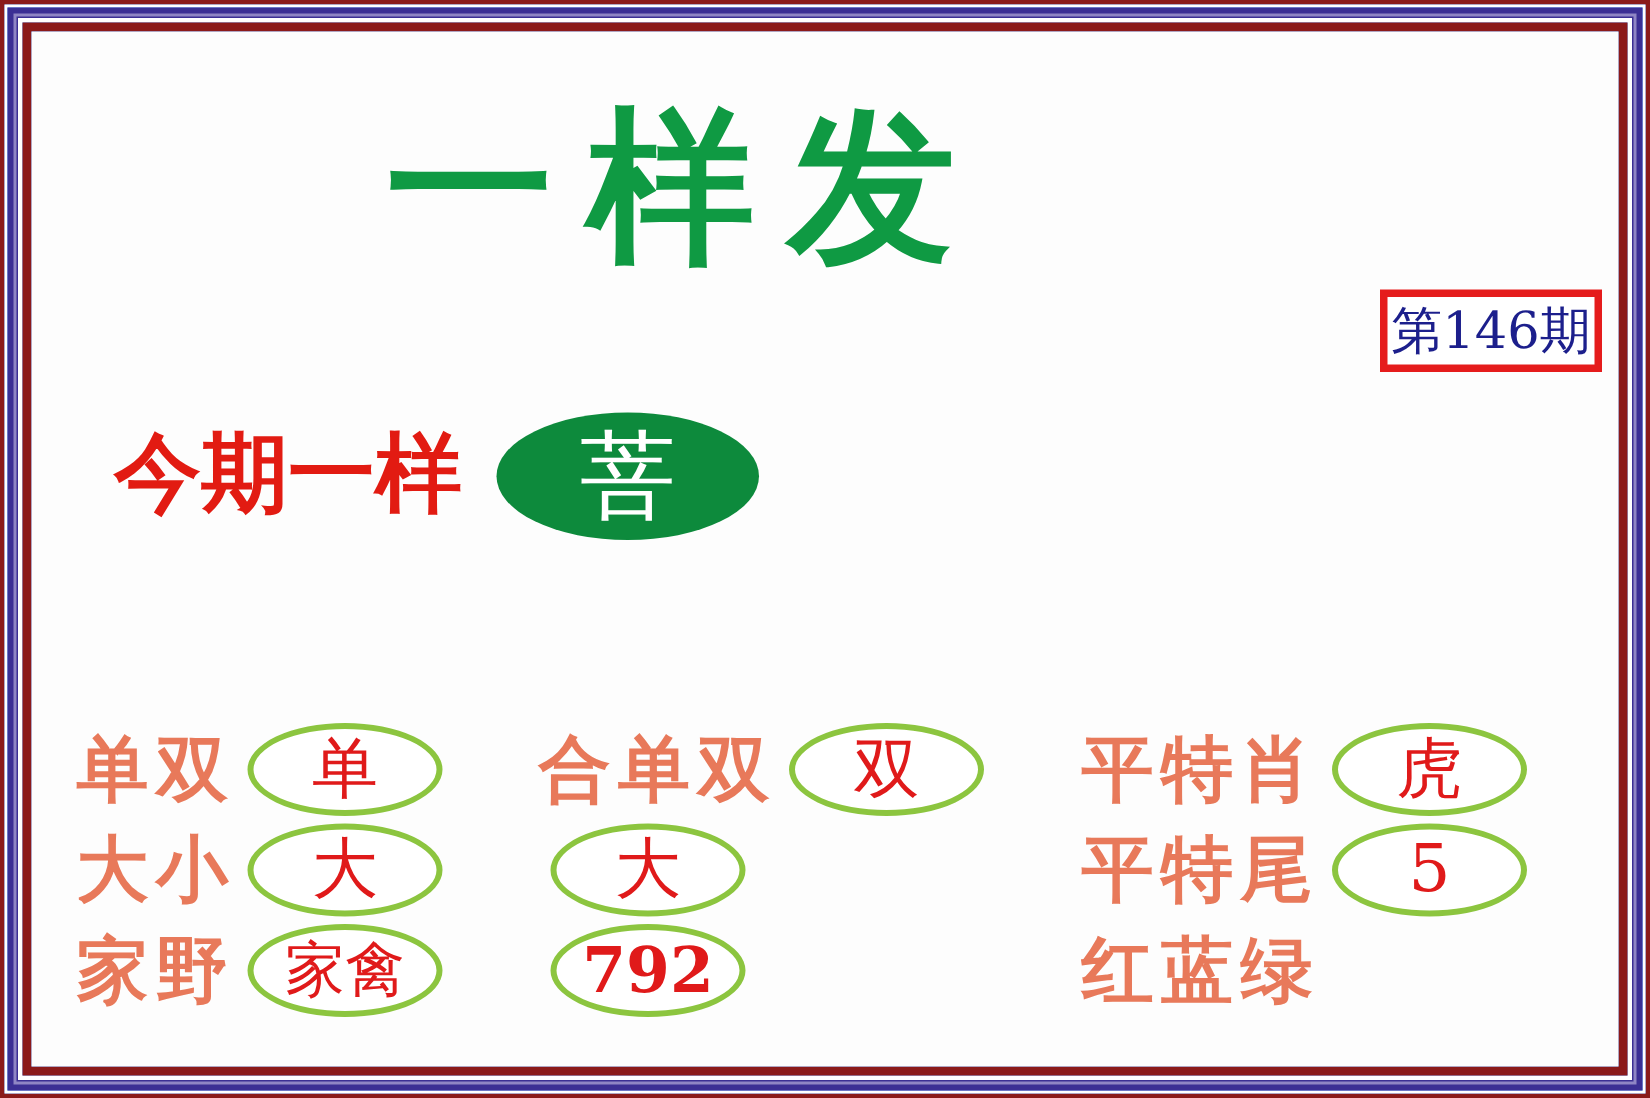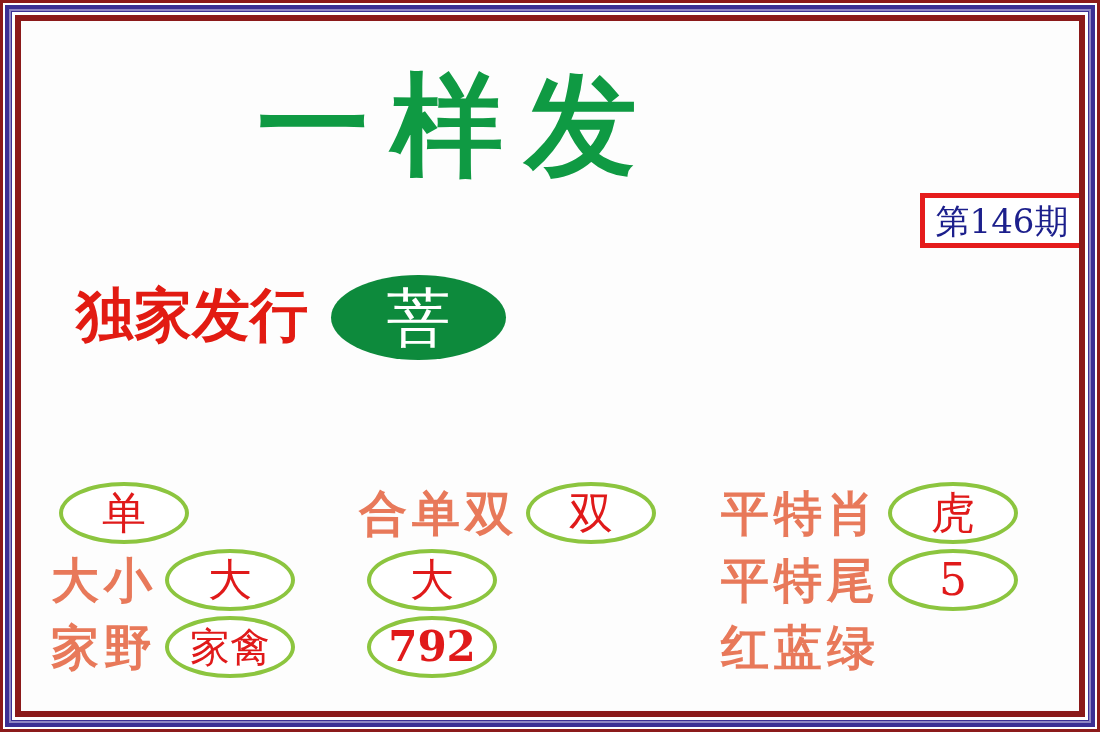--- a/index.html
+++ b/index.html
@@ -90,21 +90,21 @@
     font-weight: bold;
     font-style: italic;
     letter-spacing: 4px;
     white-space: nowrap;
   }
 
   .issue-box {
     position: absolute;
     left: 899px;
     top: 172px;
-    width: 164px;
+    width: 148px;
     height: 55px;
     box-sizing: border-box;
     border: 5px solid #e51c1c;
     background: #ffffff;
     display: flex;
     align-items: center;
     justify-content: center;
   }
   .issue-box span {
     color: #1c1f8c;
@@ -228,30 +228,31 @@
 
   <div class="stage">
 
     <div class="headline">一样发</div>
 
 
     <div class="issue-box">
       <span>第146期</span>
     </div>
 
-    <div class="feature-label">独家发行</div>
+    <div class="feature-label">今期一样</div>
 
     <div class="feature-oval">
       <span>菩</span>
     </div>
 
     <div class="grid">
 
       <div class="grid-col col-0">
         <div class="grid-row row-0">
+          <div class="cell-label">单双</div>
           <div class="cell-oval">
             <span>单</span>
           </div>
         </div>
         <div class="grid-row row-1">
           <div class="cell-label">大小</div>
           <div class="cell-oval">
             <span>大</span>
           </div>
         </div>

